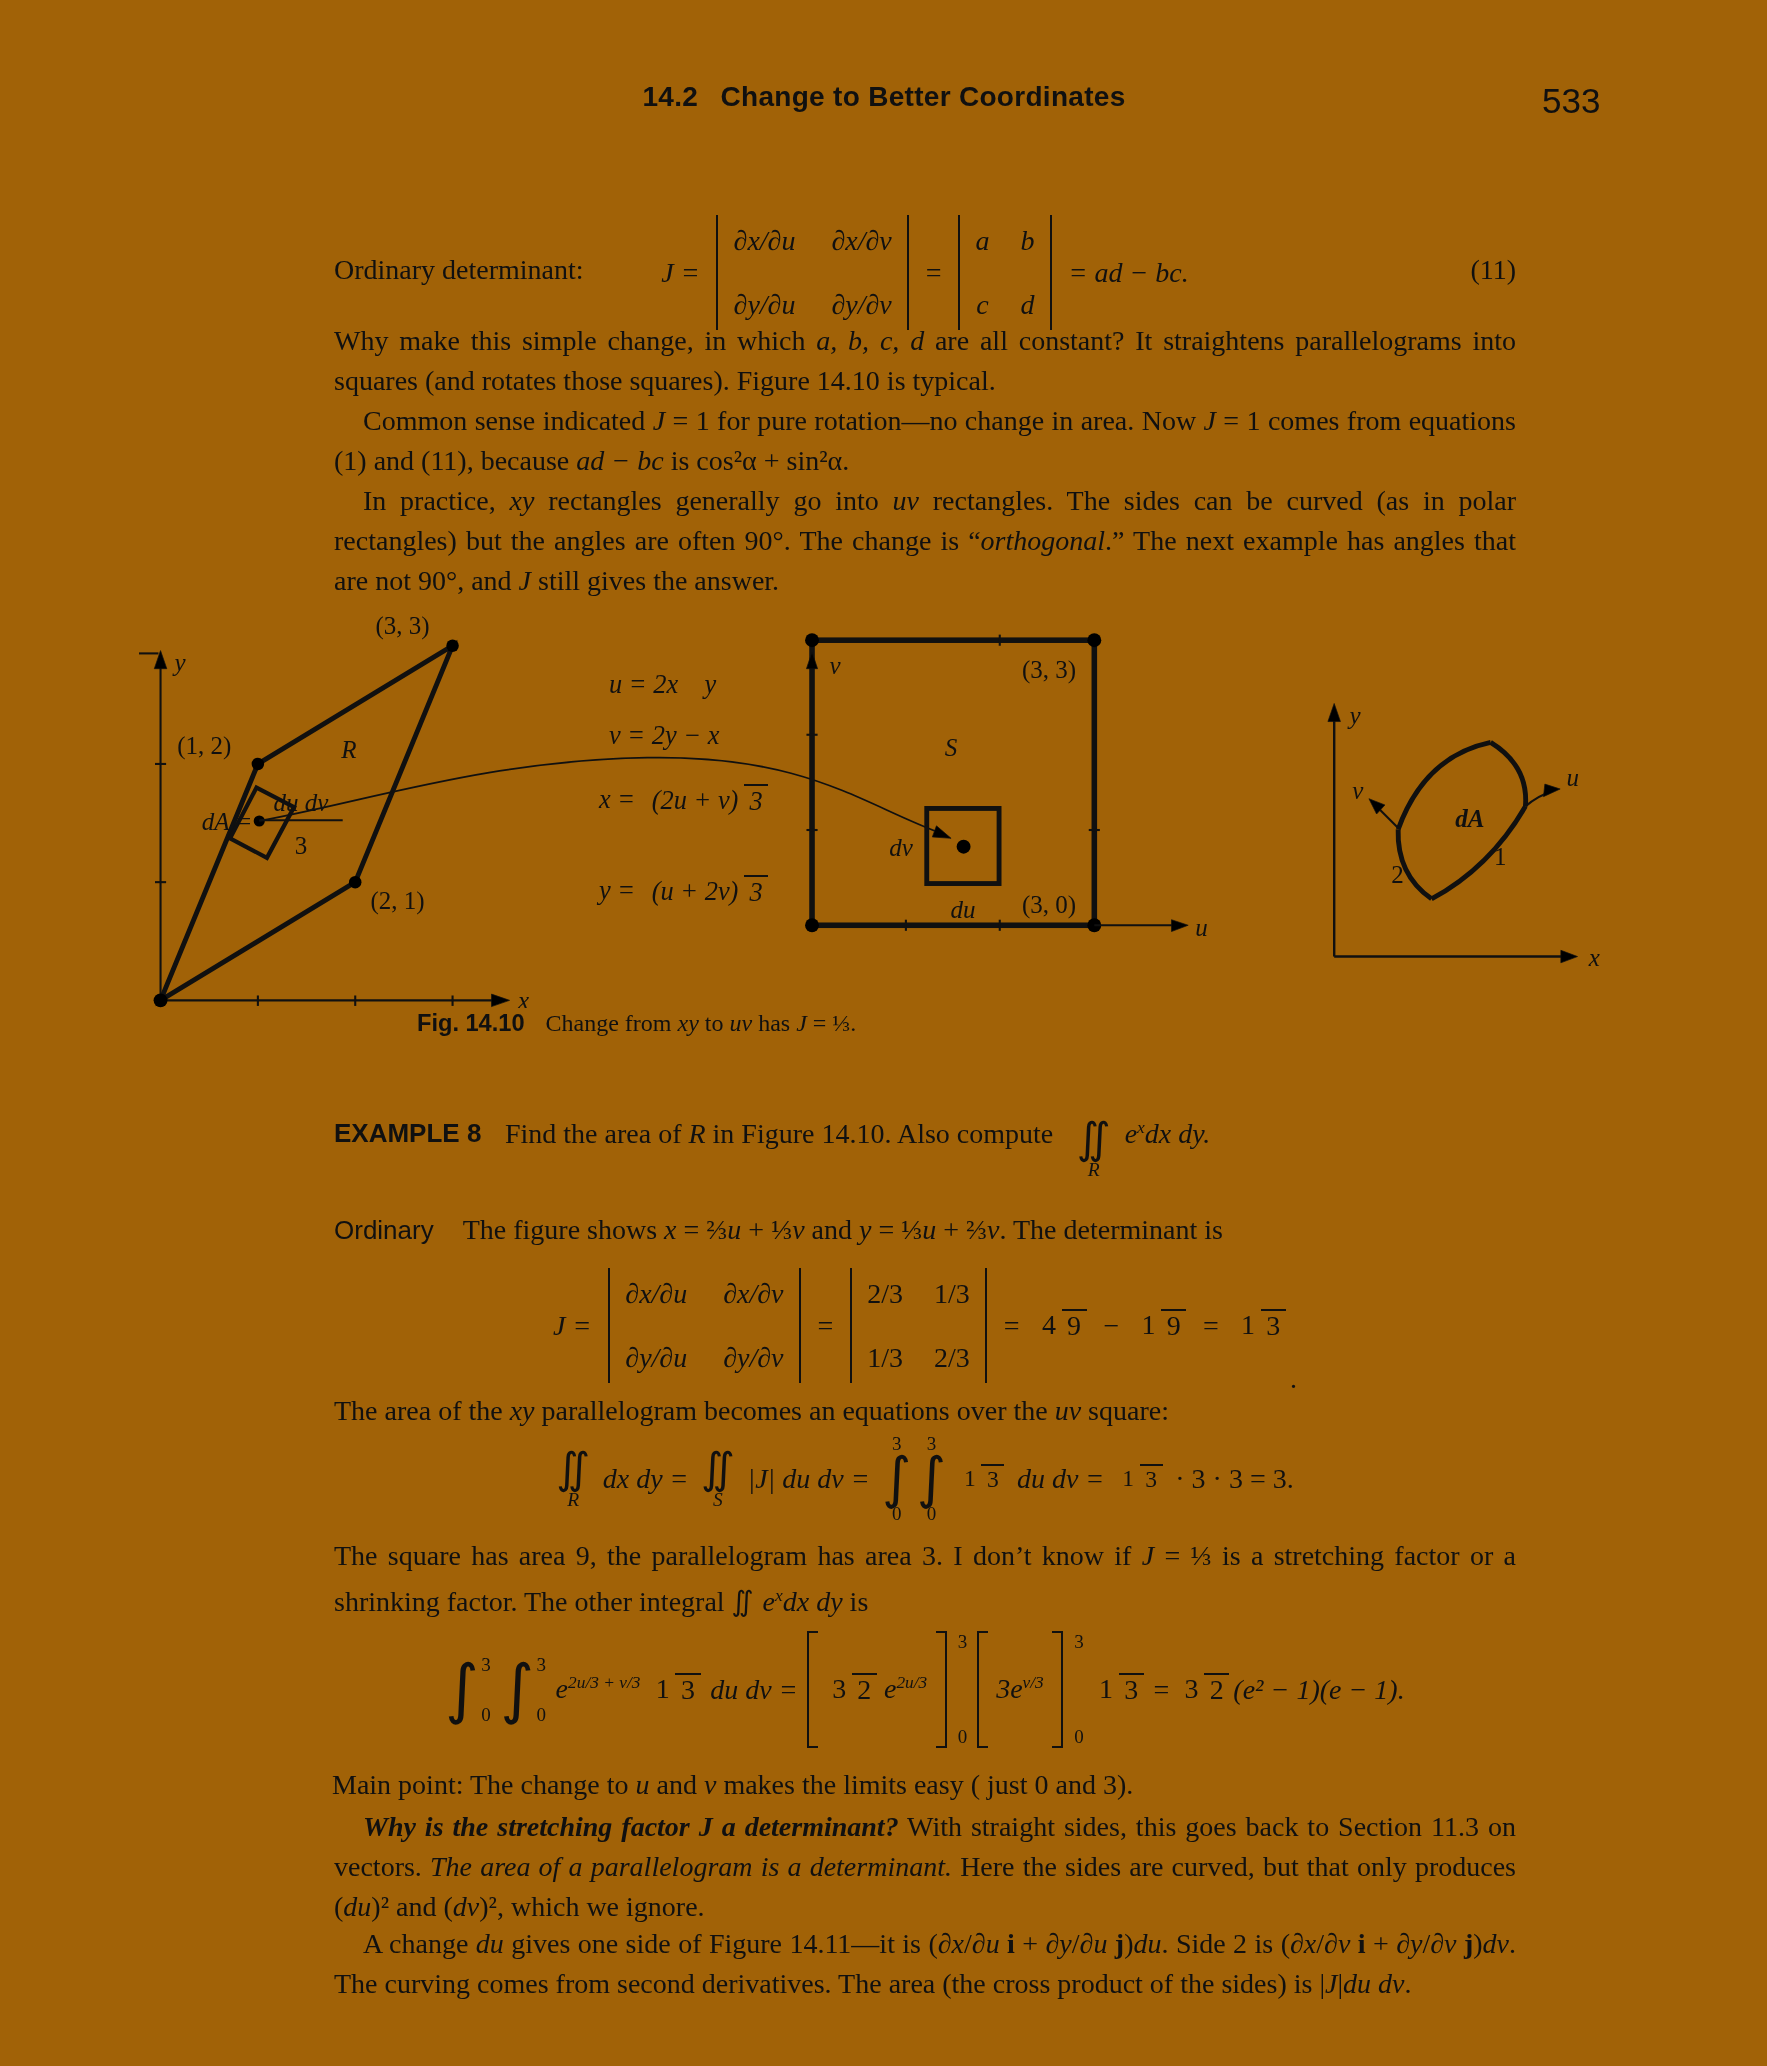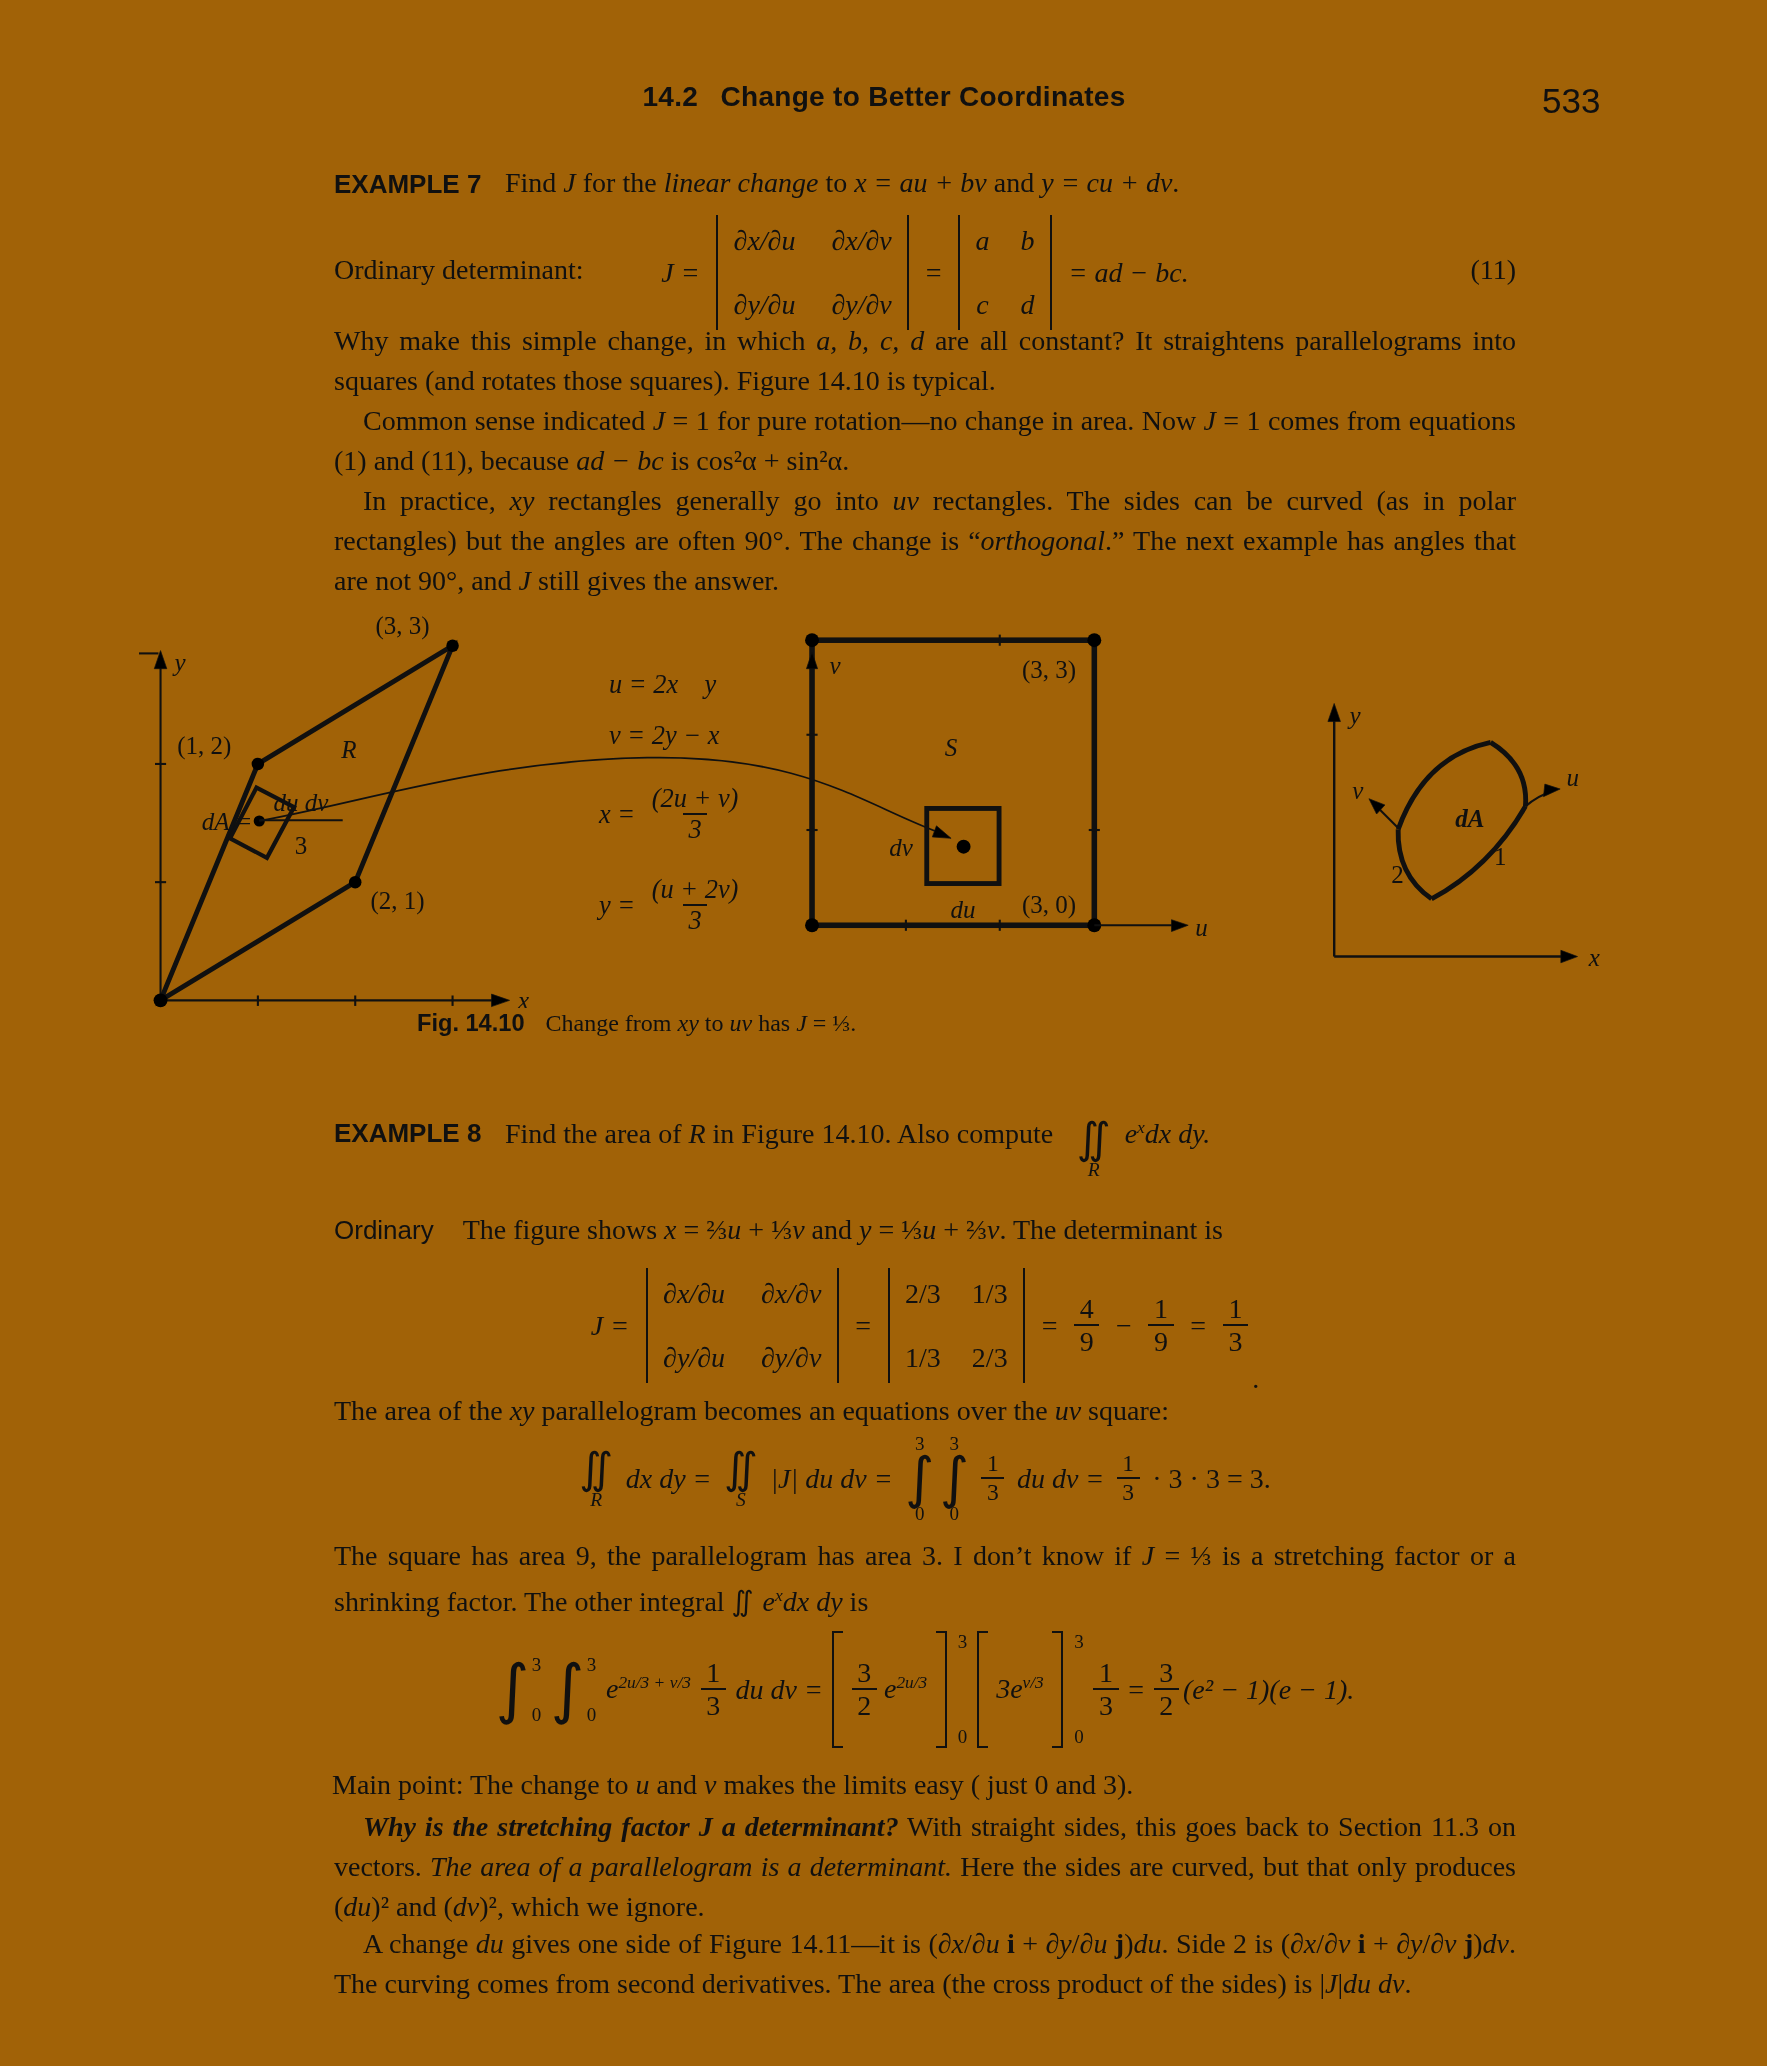--- a/index.html
+++ b/index.html
@@ -13,21 +13,21 @@
   .figlbl{font-family:"Liberation Sans",sans-serif;font-weight:bold;font-size:23.6px;white-space:nowrap;}
   .i{font-style:italic;}
   .b{font-weight:bold;}
   .bi{font-weight:bold;font-style:italic;}
   .sup{vertical-align:super;font-size:62%;font-style:italic;}
   .mg{font-family:"DejaVu Sans",sans-serif;}
   .par{text-align:justify;line-height:40px;width:1182px;}
   .ind{text-indent:29px;}
   .rowflex{display:flex;align-items:flex-start;gap:23.6px;}
   .eqrow{display:flex;align-items:center;justify-content:center;gap:16.7px;}
-  .frac{display:inline-flex;flex-direction:column;align-items:center;vertical-align:middle;line-height:1.08;}
+  .frac{display:inline-flex;flex-direction:row;align-items:center;vertical-align:middle;line-height:1.08;}
   .frac .fn{padding:0 5.6px;}
   .frac .fd{border-top:2.1px solid #101010;padding:0.7px 5.6px;}
   .det{display:inline-grid;grid-template-columns:auto auto;column-gap:36px;row-gap:32px;
        border-left:2.1px solid #101010;border-right:2.1px solid #101010;padding:9.7px 15.3px;
        font-style:italic;text-align:center;}
   .det.small{column-gap:31px;}
   .iintcol{display:inline-flex;flex-direction:column;align-items:center;line-height:1;vertical-align:middle;}
   .iintcol .g{font-family:"DejaVu Sans",sans-serif;font-size:43px;line-height:.95;}
   .iintcol .s{font-size:19.5px;font-style:italic;margin-top:1.4px;}
   .intcol{display:inline-flex;flex-direction:column;align-items:center;line-height:1;font-size:19px;}
@@ -46,24 +46,20 @@
   svg line,svg path,svg polygon,svg rect{stroke:#101010;}
 </style>
 </head>
 <body>
 
 <div id="page">
 
   <div class="abs hdr" style="left:0;right:0;top:81px;text-align:center;">14.2  Change to Better Coordinates</div>
   <div class="abs sans" style="left:1542px;top:81px;font-size:35px;">533</div>
 
-  <div class="abs rowflex" style="left:334px;top:167px;width:1210px;">
-    <span class="exlbl" style="padding-top:2.1px;">EXAMPLE 7</span>
-    <span><span>Find </span><span class="i">J</span><span> for the </span><span class="i">linear change</span><span> to </span><span class="i">x = au + bv</span><span> and </span><span class="i">y = cu + dv</span><span>.</span></span>
-  </div>
 
   <div class="abs" style="left:334px;top:203px;width:1182px;height:139px;">
     <span class="abs" style="left:0;top:51px;">Ordinary determinant:</span>
     <span class="abs" style="right:0;top:51px;">(11)</span>
     <div class="eqrow" style="height:139px;">
       <span class="i">J =</span>
       <span class="det">
         <span>∂x/∂u</span>
         <span>∂x/∂v</span>
         <span>∂y/∂u</span>

